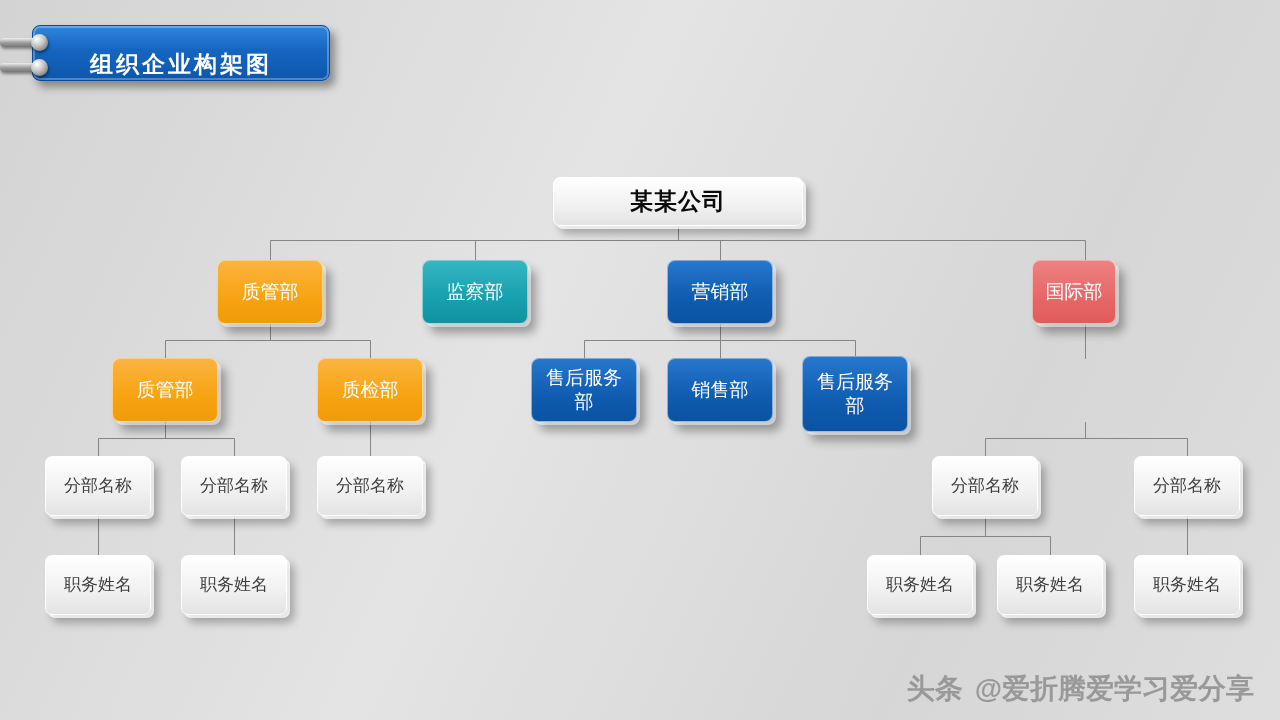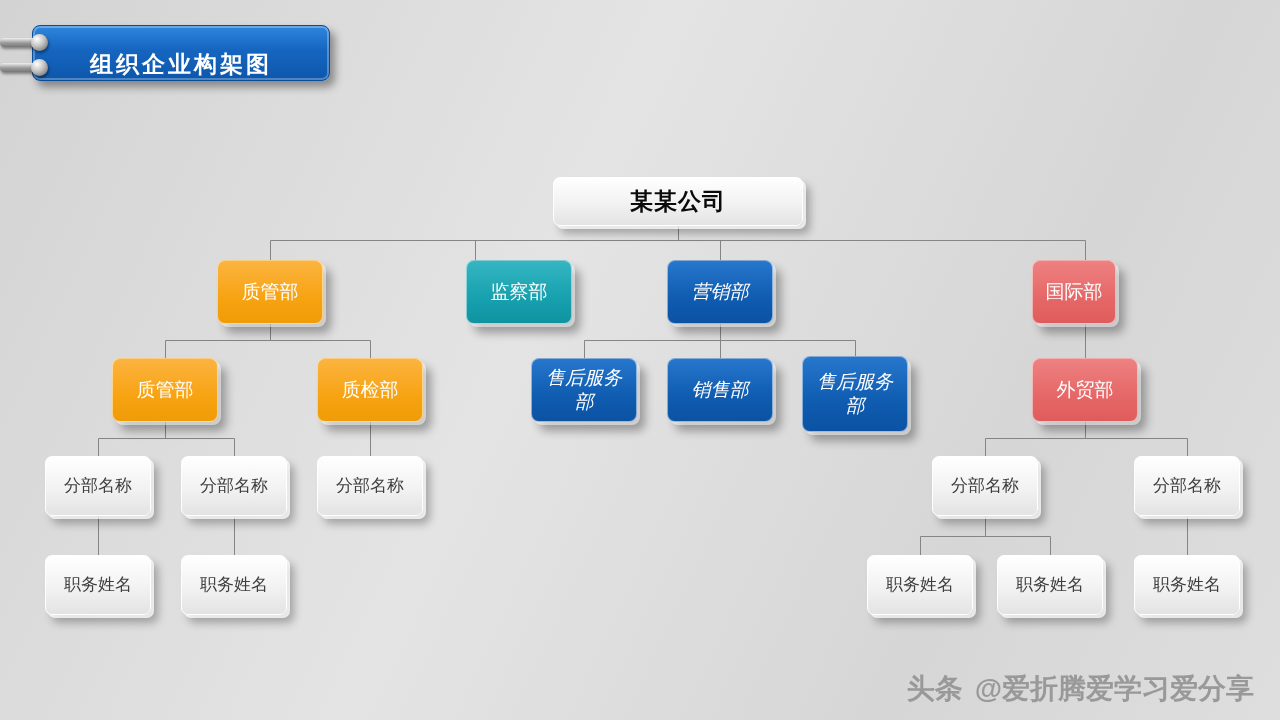--- a/index.html
+++ b/index.html
@@ -22,22 +22,22 @@
     display: flex; align-items: center; justify-content: center;
     text-align: center; line-height: 1.25;
     border-radius: 8px;
   }
   .colored {
     color: #ffffff; font-size: 19px; padding: 0 9px;
     border: 1px solid rgba(255,255,255,0.5);
     box-shadow: 3px 3px 0 rgba(255,255,255,0.5), 8px 9px 10px rgba(0,0,0,0.32);
   }
   .orange { background: linear-gradient(180deg, #fcb440 0%, #f7a312 60%, #f09c08 100%); }
-  .teal   { background: linear-gradient(180deg, #35b6c2 0%, #17a0ae 60%, #0f93a1 100%); margin-left: 44px; }
-  .blue   { background: linear-gradient(180deg, #2677cd 0%, #0f5cb0 60%, #0b52a3 100%); font-style: italic; }
+  .teal   { background: linear-gradient(180deg, #35b6c2 0%, #17a0ae 60%, #0f93a1 100%); }
+  .blue   { background: linear-gradient(180deg, #2677cd 0%, #0f5cb0 60%, #0b52a3 100%); }
   .red    { background: linear-gradient(180deg, #ee8181 0%, #e66767 60%, #e05c5c 100%); }
 
   .white-node {
     background: linear-gradient(180deg, #ffffff 0%, #f2f2f2 55%, #e3e3e3 100%);
     color: #3d3d3d; font-size: 17px;
     border: 1px solid #ffffff; border-radius: 7px;
     box-shadow: 3px 3px 0 rgba(255,255,255,0.75), 7px 8px 9px rgba(0,0,0,0.28);
   }
   .root-node { font-size: 23px; font-weight: 700; color: #0a0a0a; letter-spacing: 1px; }
 
@@ -135,21 +135,20 @@
   <div class="node colored orange" style="left:217px;top:260px;width:106px;height:64px">质管部</div>
   <div class="node colored teal" style="left:422px;top:260px;width:106px;height:64px">监察部</div>
   <div class="node colored blue" style="left:667px;top:260px;width:106px;height:64px">营销部</div>
   <div class="node colored red" style="left:1032px;top:260px;width:84px;height:64px">国际部</div>
 
   <div class="node colored orange" style="left:112px;top:358px;width:106px;height:64px">质管部</div>
   <div class="node colored orange" style="left:317px;top:358px;width:106px;height:64px">质检部</div>
   <div class="node colored blue" style="left:531px;top:358px;width:106px;height:64px">售后服务部</div>
   <div class="node colored blue" style="left:667px;top:358px;width:106px;height:64px">销售部</div>
   <div class="node colored blue" style="left:802px;top:356px;width:106px;height:76px">售后服务部</div>
-  <div class="node colored red" style="left:1032px;top:358px;width:106px;height:64px">外贸部</div>
 
   <div class="node white-node" style="left:45px;top:456px;width:106px;height:60px">分部名称</div>
   <div class="node white-node" style="left:181px;top:456px;width:106px;height:60px">分部名称</div>
   <div class="node white-node" style="left:317px;top:456px;width:106px;height:60px">分部名称</div>
   <div class="node white-node" style="left:932px;top:456px;width:106px;height:60px">分部名称</div>
   <div class="node white-node" style="left:1134px;top:456px;width:106px;height:60px">分部名称</div>
 
   <div class="node white-node" style="left:45px;top:555px;width:106px;height:60px">职务姓名</div>
   <div class="node white-node" style="left:181px;top:555px;width:106px;height:60px">职务姓名</div>
   <div class="node white-node" style="left:867px;top:555px;width:106px;height:60px">职务姓名</div>

